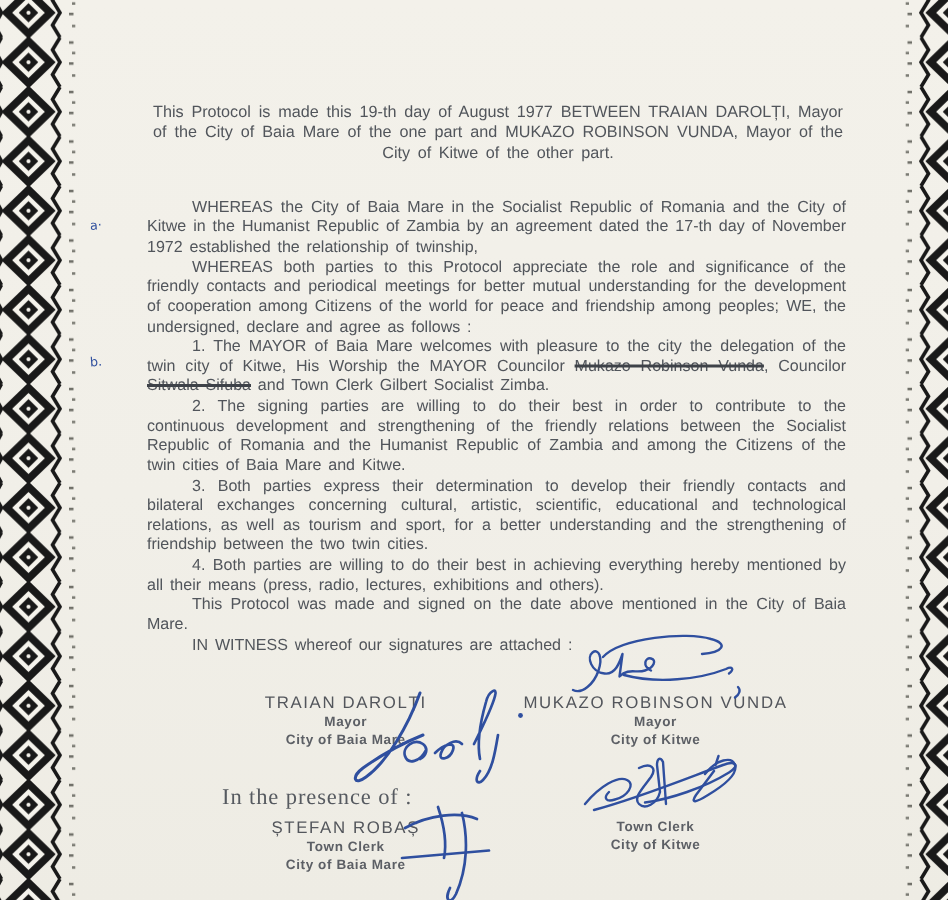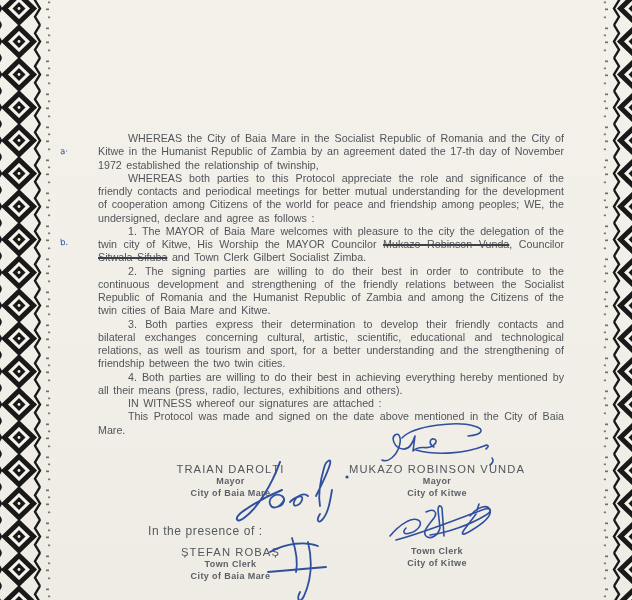--- a/index.html
+++ b/index.html
@@ -33,21 +33,21 @@
   .strike{
     text-decoration:line-through;
     text-decoration-thickness:1.5px;
     text-decoration-color:#3e4248;
   }
   .sig-block{position:absolute;text-align:center;}
   .sig-name{font-size:11.2px;letter-spacing:1.1px;white-space:nowrap;color:#53565c;}
   .sig-sub{font-size:9px;letter-spacing:.4px;line-height:12px;color:#5c5f65;white-space:nowrap;font-weight:bold;}
   .presence{
     position:absolute;top:524px;left:148px;
-    font-size:12px;letter-spacing:.6px;color:#565a60;
+    font-size:15px;letter-spacing:.6px;color:#565a60;font-family:Liberation Serif, serif;
   }
   .ink{position:absolute;pointer-events:none;}
   .ink path,.ink polyline{fill:none;stroke:#2f4f9f;stroke-linecap:round;stroke-linejoin:round;}
   .margin-note{
     position:absolute;color:#33529f;font-size:8.5px;
     font-family:"DejaVu Sans",sans-serif;transform:rotate(-4deg);
   }
 </style>
 </head>
 <body>
@@ -76,30 +76,31 @@
   <svg class="border-strip border-right" width="34" height="600">
     <g transform="scale(-1,1) translate(-56,0)">
       <rect x="0" y="0" width="56" height="600" fill="url(#folkPat)"></rect>
     </g>
   </svg>
 
   <span class="margin-note" style="top:146px;left:60px">a·</span>
   <span class="margin-note" style="top:237px;left:60px">b.</span>
 
 
+  <div class="intro">This Protocol is made this 19-th day of August 1977 BETWEEN TRAIAN DAROLȚI, Mayor of the City of Baia Mare of the one part and MUKAZO ROBINSON VUNDA, Mayor of the City of Kitwe of the other part.</div>
 
   <div class="body-text">
     <p>WHEREAS the City of Baia Mare in the Socialist Republic of Romania and the City of Kitwe in the Humanist Republic of Zambia by an agreement dated the 17-th day of November 1972 established the relationship of twinship,</p>
     <p>WHEREAS both parties to this Protocol appreciate the role and significance of the friendly contacts and periodical meetings for better mutual understanding for the development of cooperation among Citizens of the world for peace and friendship among peoples; WE, the undersigned, declare and agree as follows :</p>
     <p><span>1. The MAYOR of Baia Mare welcomes with pleasure to the city the delegation of the twin city of Kitwe, His Worship the MAYOR Councilor </span><span class="strike">Mukazo Robinson Vunda</span><span>, Councilor </span><span class="strike">Sitwala Sifuba</span><span> and Town Clerk Gilbert Socialist Zimba.</span></p>
     <p>2. The signing parties are willing to do their best in order to contribute to the continuous development and strengthening of the friendly relations between the Socialist Republic of Romania and the Humanist Republic of Zambia and among the Citizens of the twin cities of Baia Mare and Kitwe.</p>
     <p>3. Both parties express their determination to develop their friendly contacts and bilateral exchanges concerning cultural, artistic, scientific, educational and technological relations, as well as tourism and sport, for a better understanding and the strengthening of friendship between the two twin cities.</p>
     <p>4. Both parties are willing to do their best in achieving everything hereby mentioned by all their means (press, radio, lectures, exhibitions and others).</p>
+    <p>This Protocol was made and signed on the date above mentioned in the City of Baia Mare.</p>
     <p>IN WITNESS whereof our signatures are attached :</p>
-    <p>This Protocol was made and signed on the date above mentioned in the City of Baia Mare.</p>
   </div>
 
   <div class="sig-block" style="top:463px;left:138px;width:185px">
     <div class="sig-name">TRAIAN DAROLȚI</div>
     <div class="sig-sub">Mayor</div>
     <div class="sig-sub">City of Baia Mare</div>
   </div>
 
   <div class="sig-block" style="top:463px;left:342px;width:190px">
     <div class="sig-name">MUKAZO ROBINSON VUNDA</div>

